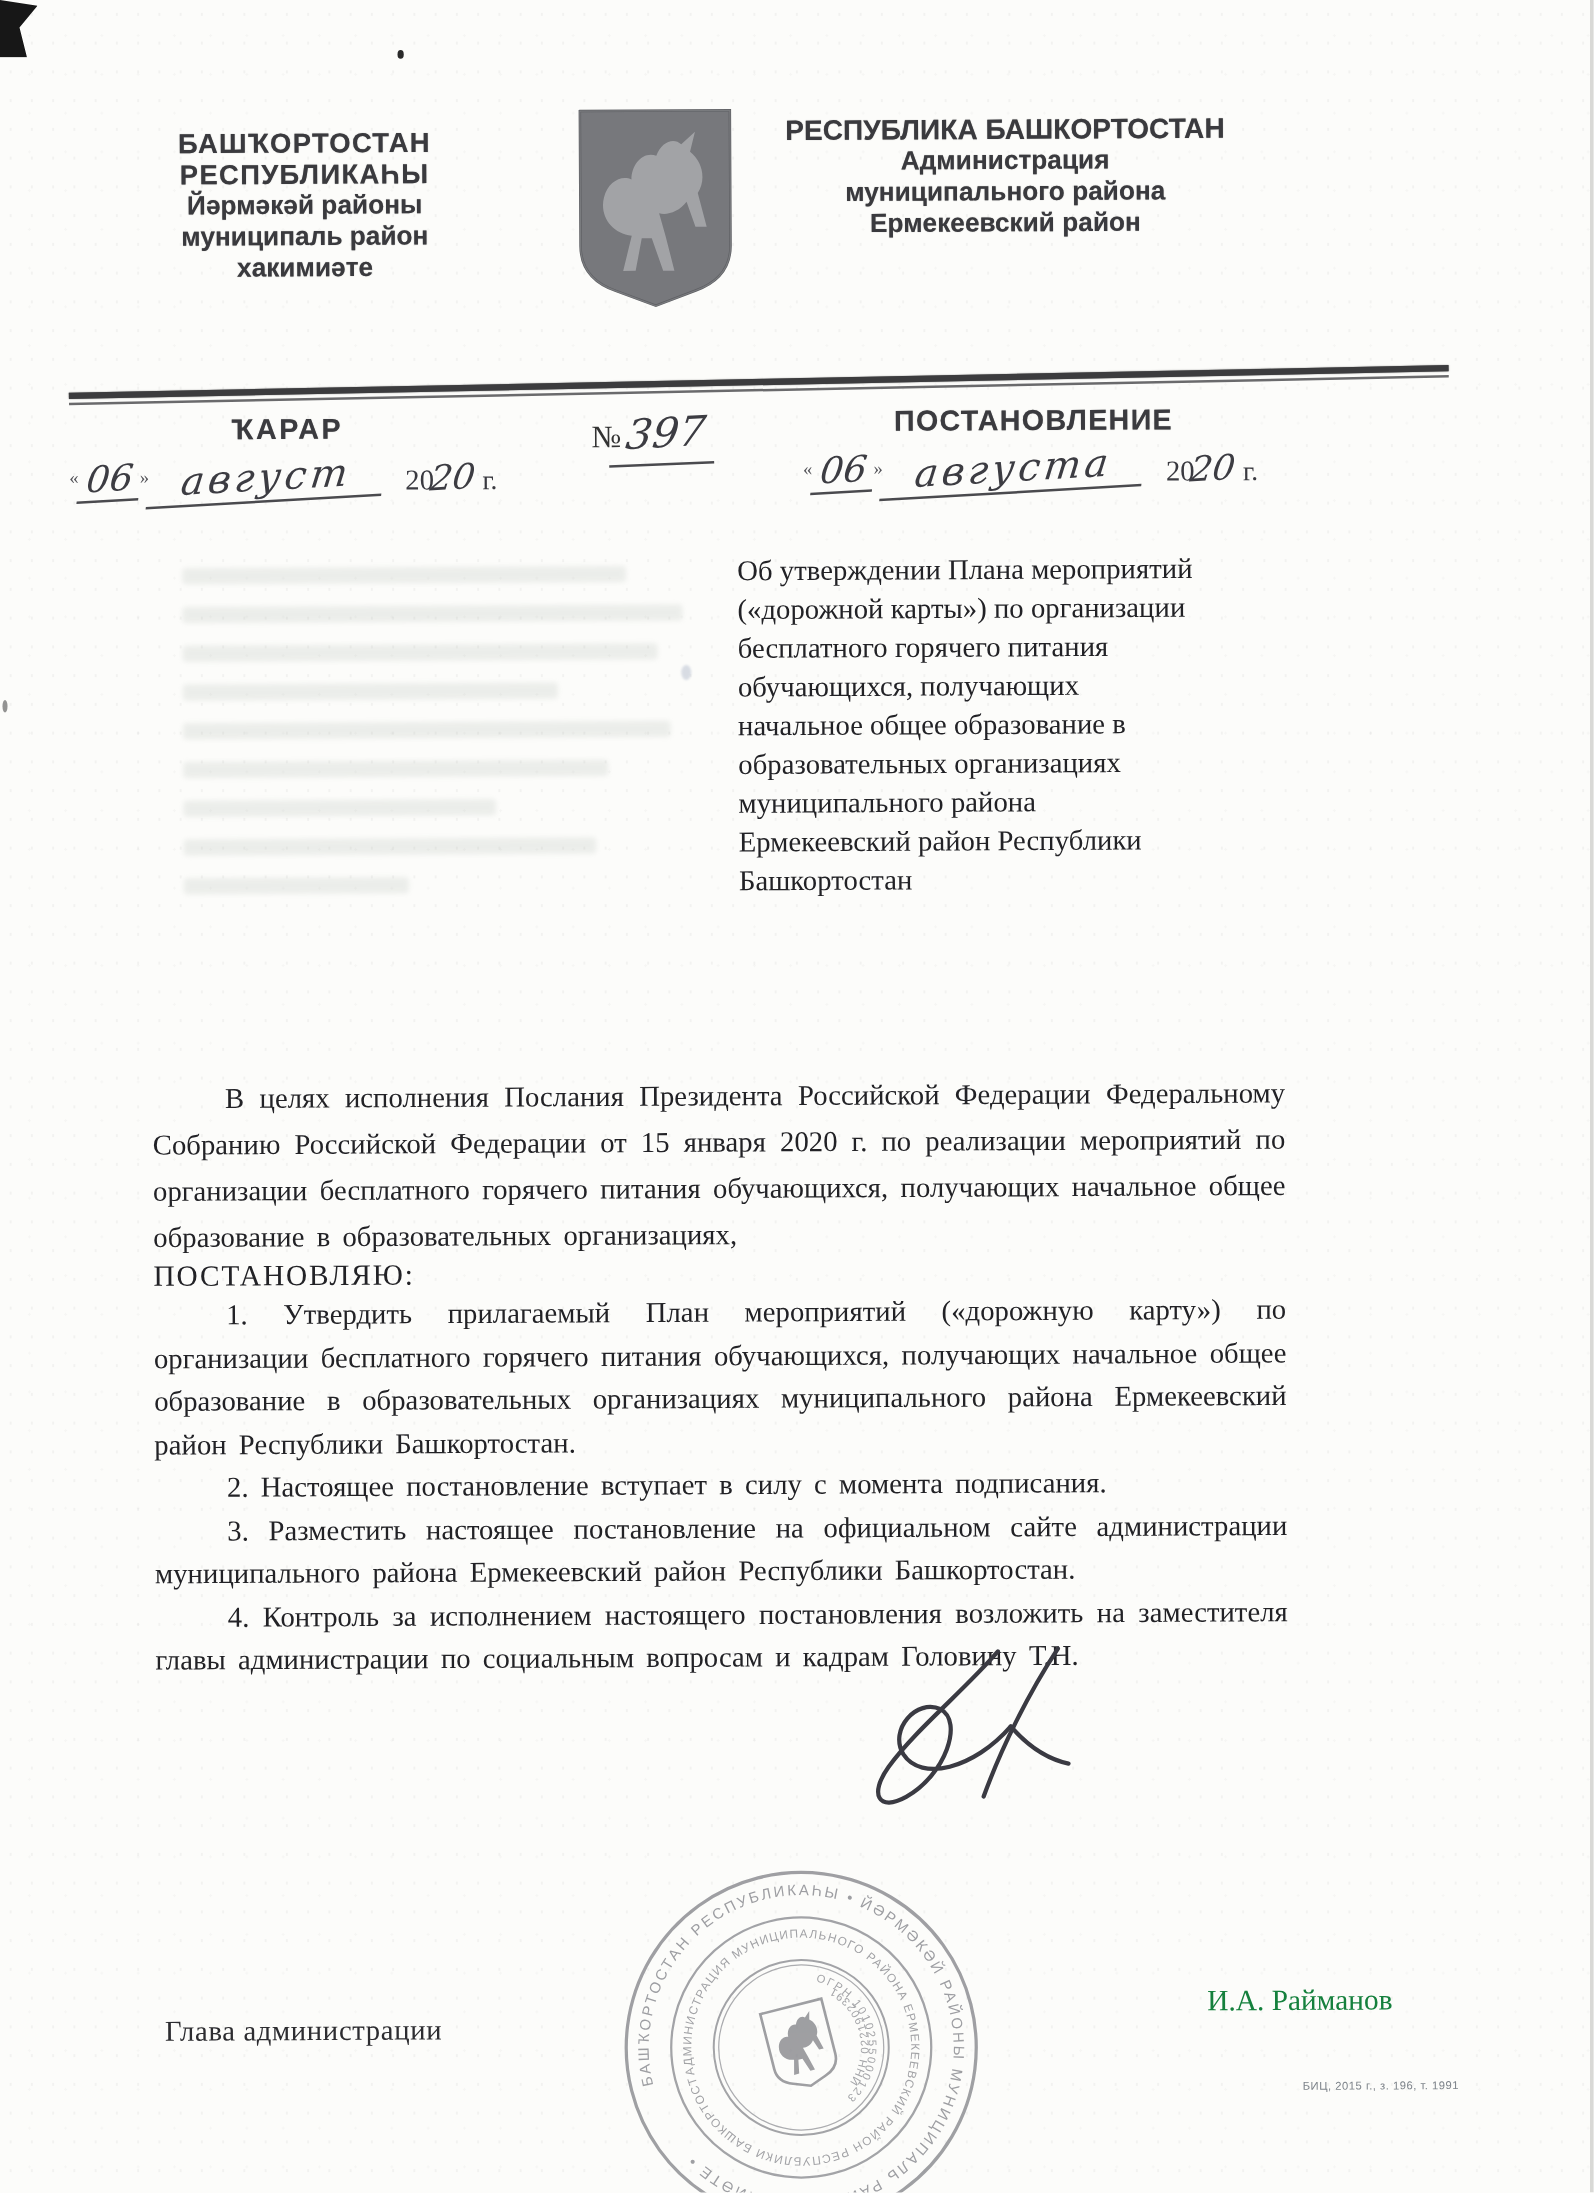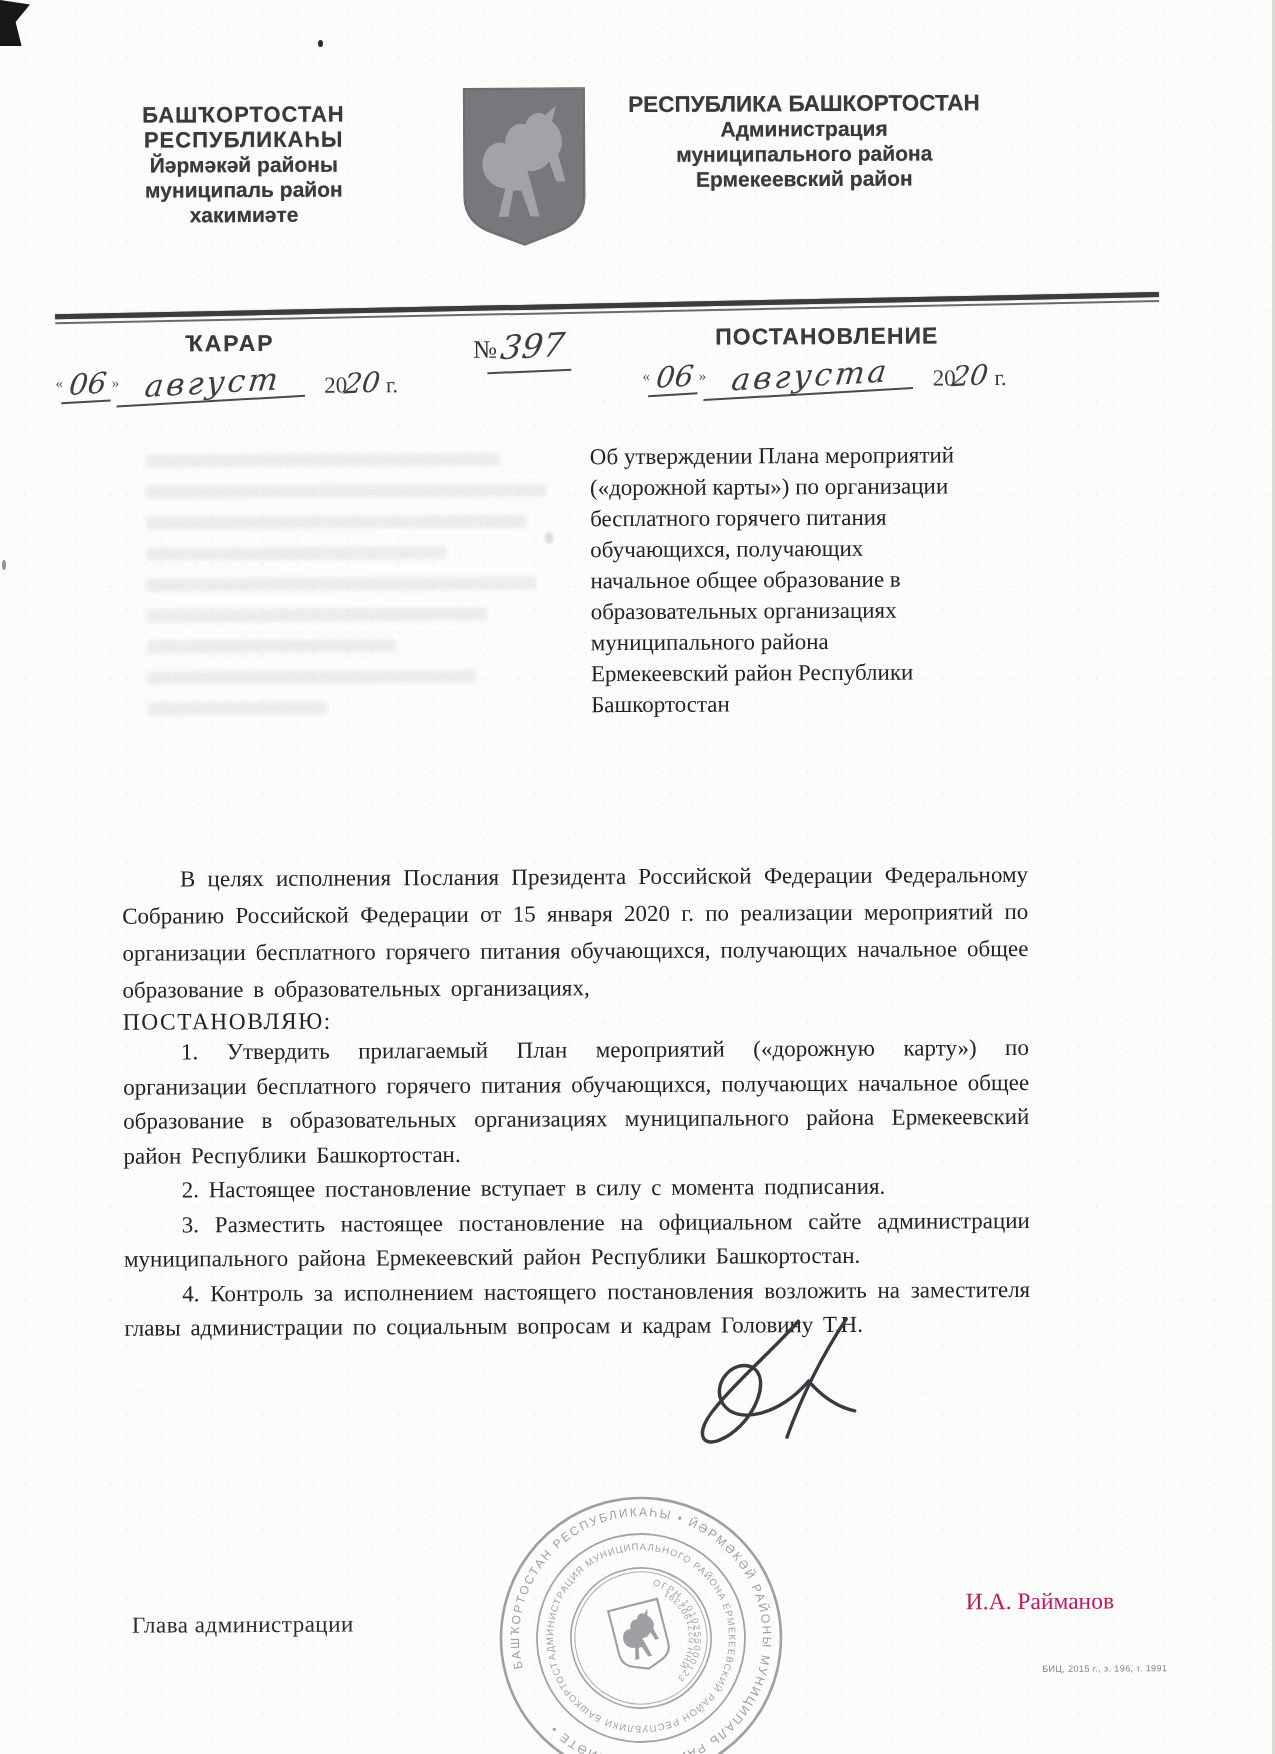--- a/index.html
+++ b/index.html
@@ -68,21 +68,21 @@
   
   .body-text{position:absolute;left:122px;top:858px;width:906px;font-size:23px;color:#222226;}
   .body-text p{margin:0;text-align:justify;text-indent:58px;word-spacing:4px;}
   .intro{line-height:37px;}
   .resolve{font-size:23.5px;letter-spacing:1.5px;text-align:center;margin:30px 0 40px 0;
     font-weight:normal;}
   .item{line-height:34.5px;}
 
   
   .sig-title{position:absolute;left:128px;top:1610px;font-size:23px;color:#2c2c30;letter-spacing:.5px;}
-  .sig-name{position:absolute;left:962px;top:1590px;font-size:23.5px;color:#be185d;}
+  .sig-name{position:absolute;left:962px;top:1590px;font-size:23.5px;color:#15803d;}
   .imprint{position:absolute;left:1038px;top:1666px;font-family:"Liberation Sans", sans-serif;
     font-size:9px;color:#7d838a;letter-spacing:.4px;}
   .stamp{position:absolute;left:487px;top:1488px;width:300px;height:300px;
     transform:rotate(-14deg);opacity:.78;}
   .signature-svg{position:absolute;left:648px;top:1316px;width:230px;height:150px;}
 
   
   .corner-blob{position:absolute;left:0;top:0;width:30px;height:46px;background:#171717;
     clip-path:polygon(0 0,100% 10%,52% 48%,72% 100%,0 100%);}
   .speck{position:absolute;background:#2a2a2a;border-radius:50%;}

